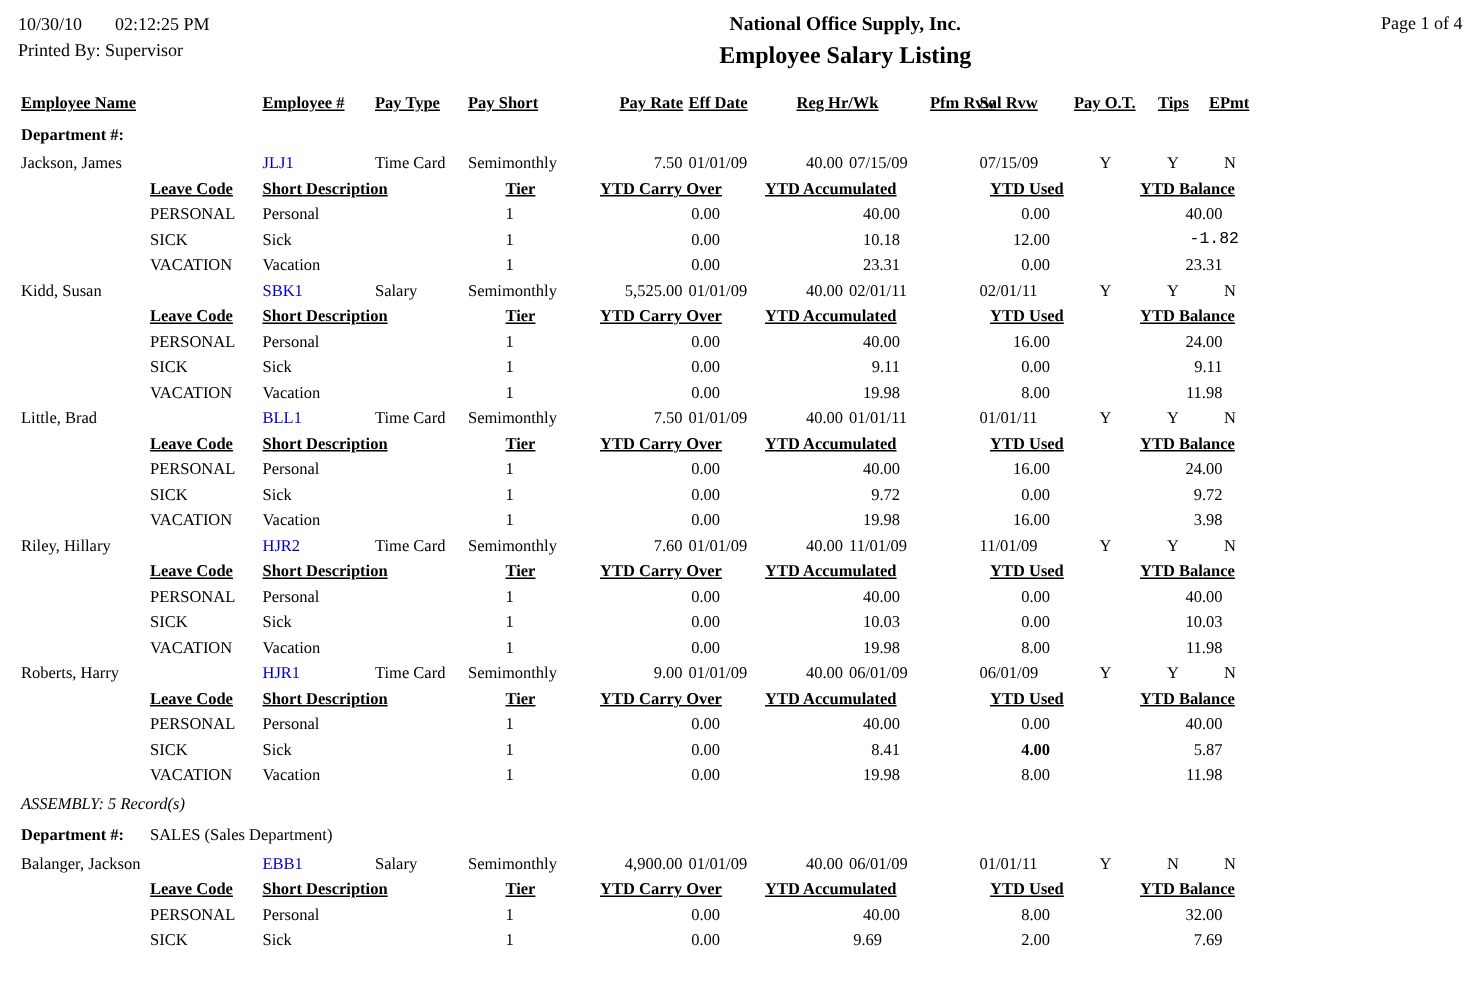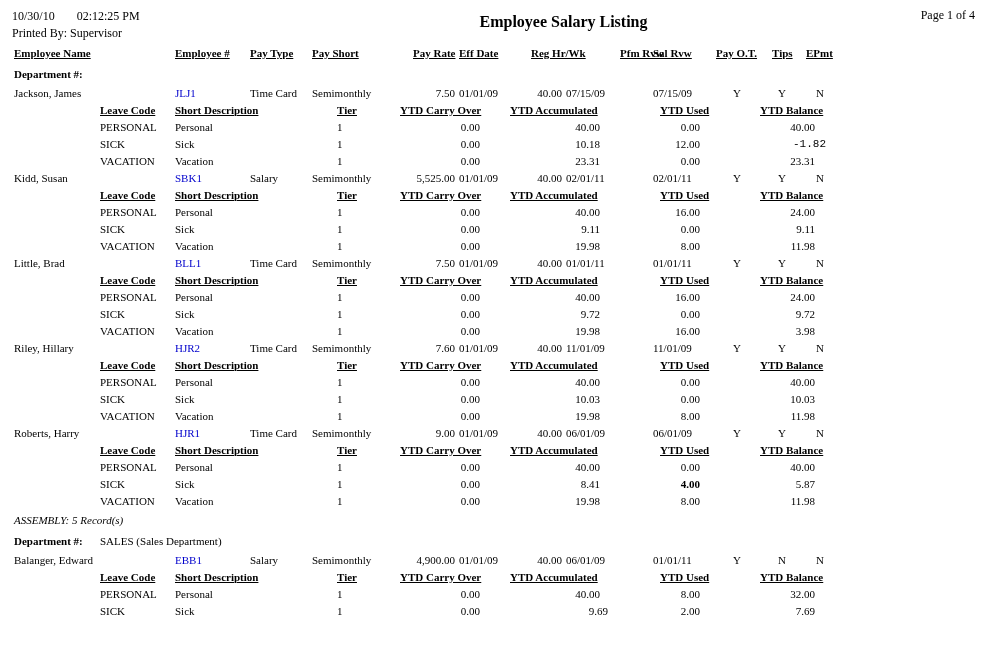--- a/index.html
+++ b/index.html
@@ -9,21 +9,21 @@
     font-family:"Liberation Serif","DejaVu Serif",serif;
     font-size:11px;
   }
   .report-header{display:flex;align-items:flex-start;padding:8px 12px 0 12px;}
   .h-left{width:250px;font-size:12px;line-height:17px;}
   .h-left .time{margin-left:22px;}
   .h-center{flex:1;text-align:center;}
   .h-right{width:110px;text-align:right;font-size:12px;}
   .company{font-weight:bold;font-size:13px;}
   .title{font-weight:bold;font-size:16px;margin-top:5px;}
-  #report-body{margin-top:3px;}
+  #report-body{margin-top:14px;}
   .row{position:relative;height:17px;}
   .row.colhdr{margin-bottom:3px;}
   .row.dept-row{margin-top:4px;margin-bottom:2px;}
   .row.footer-row{margin-top:2px;margin-bottom:4px;}
   .cell{position:absolute;top:0;white-space:nowrap;line-height:16px;}
   .r{text-align:right;}
   .c{text-align:center;}
   .b{font-weight:bold;}
   .u{text-decoration:underline;}
   .i{font-style:italic;}
@@ -34,20 +34,21 @@
 
 <div class="page">
   <div class="report-header">
     <div class="h-left">
       <div>
         <span>10/30/10</span><span class="time">02:12:25 PM</span>
       </div>
       <div>Printed By: Supervisor</div>
     </div>
     <div class="h-center">
+      <div class="company">National Office Supply, Inc.</div>
       <div class="title">Employee Salary Listing</div>
     </div>
     <div class="h-right">Page 1 of 4</div>
   </div>
   <div id="report-body">
       <div class="row colhdr">
         <span class="cell b u" style="left: 14px; width: 110px;">Employee Name</span>
         <span class="cell b u" style="left: 175px; width: 110px;">Employee #</span>
         <span class="cell b u" style="left: 250px; width: 110px;">Pay Type</span>
         <span class="cell b u" style="left: 312px; width: 110px;">Pay Short</span>
@@ -314,21 +315,21 @@
         <span class="cell r" style="left: 735px; width: 80px;">11.98</span>
       </div>
       <div class="row footer-row">
         <span class="cell i" style="left: 14px; width: 420px;">ASSEMBLY: 5 Record(s)</span>
       </div>
       <div class="row dept-row">
         <span class="cell b" style="left: 14px; width: 85px;">Department #:</span>
         <span class="cell" style="left: 100px; width: 420px;">SALES (Sales Department)</span>
       </div>
       <div class="row">
-        <span class="cell" style="left: 14px; width: 150px;">Balanger, Edward</span>
+        <span class="cell" style="left: 14px; width: 150px;">Balanger, Jackson</span>
         <span class="cell link" style="left: 175px; width: 70px;">EBB1</span>
         <span class="cell" style="left: 250px; width: 60px;">Salary</span>
         <span class="cell" style="left: 312px; width: 80px;">Semimonthly</span>
         <span class="cell r" style="left: 385px; width: 70px;">4,900.00</span>
         <span class="cell" style="left: 459px; width: 55px;">01/01/09</span>
         <span class="cell r" style="left: 518px; width: 44px;">40.00</span>
         <span class="cell" style="left: 566px; width: 55px;">06/01/09</span>
         <span class="cell" style="left: 653px; width: 55px;">01/01/11</span>
         <span class="cell c" style="left: 716px; width: 42px;">Y</span>
         <span class="cell c" style="left: 762px; width: 40px;">N</span>
@@ -350,18 +351,18 @@
         <span class="cell r" style="left: 400px; width: 80px;">0.00</span>
         <span class="cell r" style="left: 520px; width: 80px;">40.00</span>
         <span class="cell r" style="left: 620px; width: 80px;">8.00</span>
         <span class="cell r" style="left: 735px; width: 80px;">32.00</span>
       </div>
       <div class="row">
         <span class="cell" style="left: 100px; width: 70px;">SICK</span>
         <span class="cell" style="left: 175px; width: 130px;">Sick</span>
         <span class="cell" style="left: 337px; width: 30px;">1</span>
         <span class="cell r" style="left: 400px; width: 80px;">0.00</span>
-        <span class="cell r" style="left: 528px; width: 80px;">9.69</span>
+        <span class="cell r" style="left: 508px; width: 80px;">9.69</span>
         <span class="cell r" style="left: 620px; width: 80px;">2.00</span>
         <span class="cell r" style="left: 735px; width: 80px;">7.69</span>
       </div>
     </div>
 </div>
 
 </body></html>

